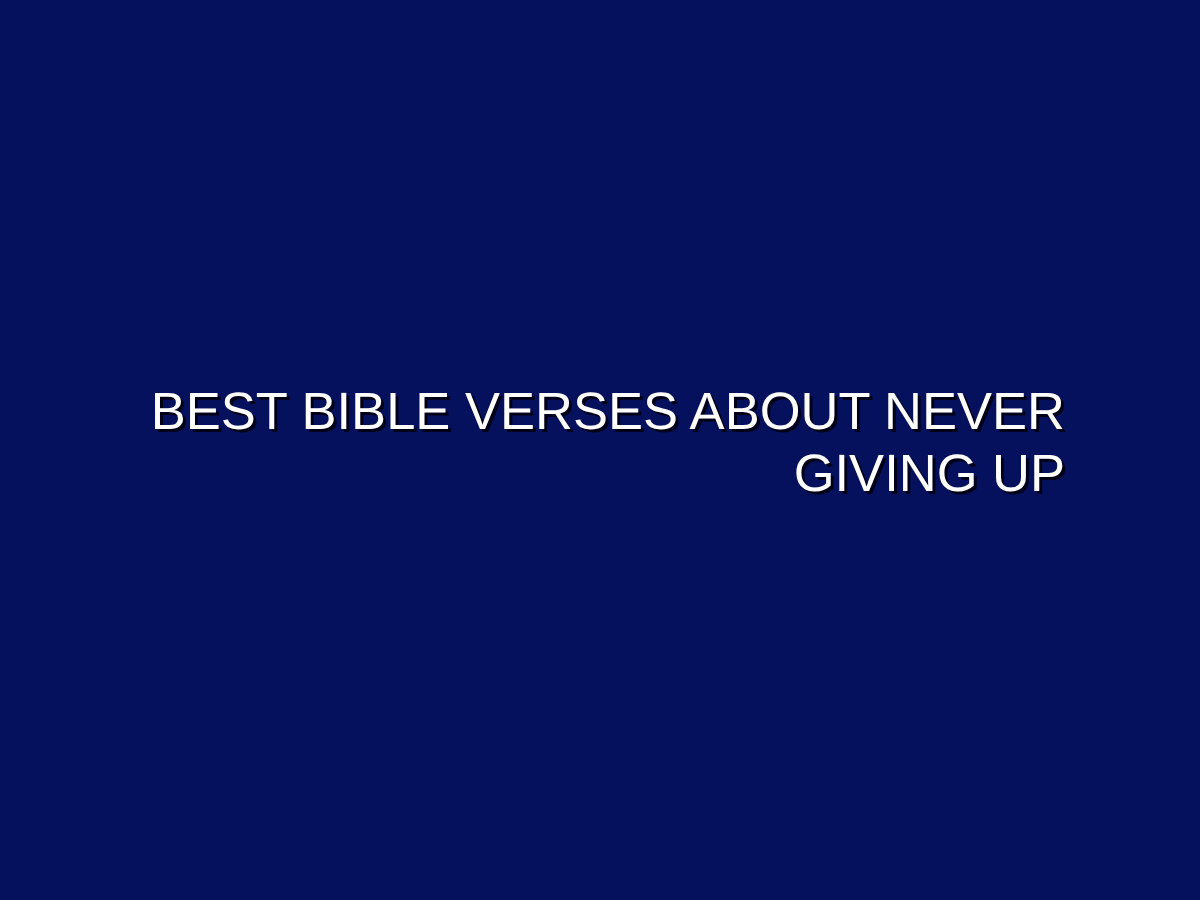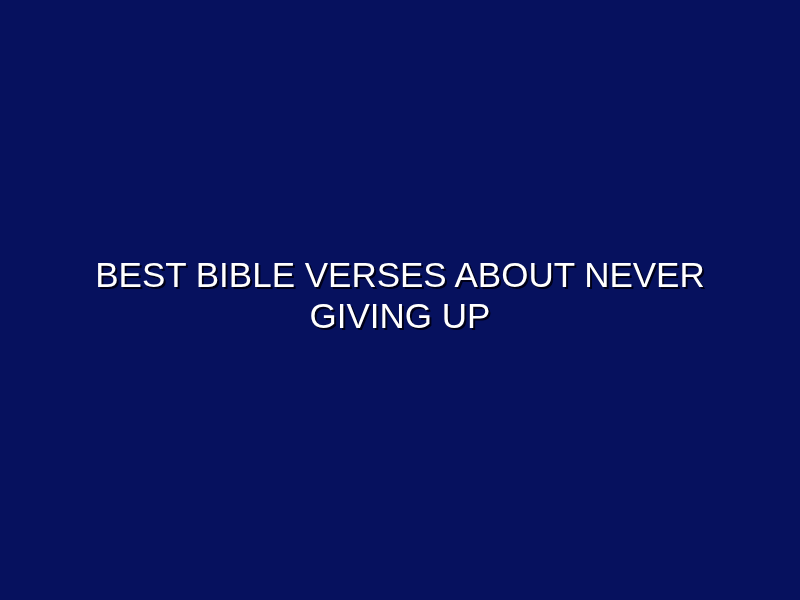--- a/index.html
+++ b/index.html
@@ -27,21 +27,21 @@
     justify-content: center;
     overflow: hidden;
   }
 
   #title-block {
     width: 620px;
     margin: 12px;
     padding: 0;
     
     transform: translateY(-5px);
-    text-align: center;
+    text-align: right;
   }
 
   #page-title {
     margin: 0;
     padding: 0;
     font-family: "Liberation Sans", sans-serif;
     font-size: 35px;
     font-weight: 400;
     line-height: 41px;
     letter-spacing: 0px;

